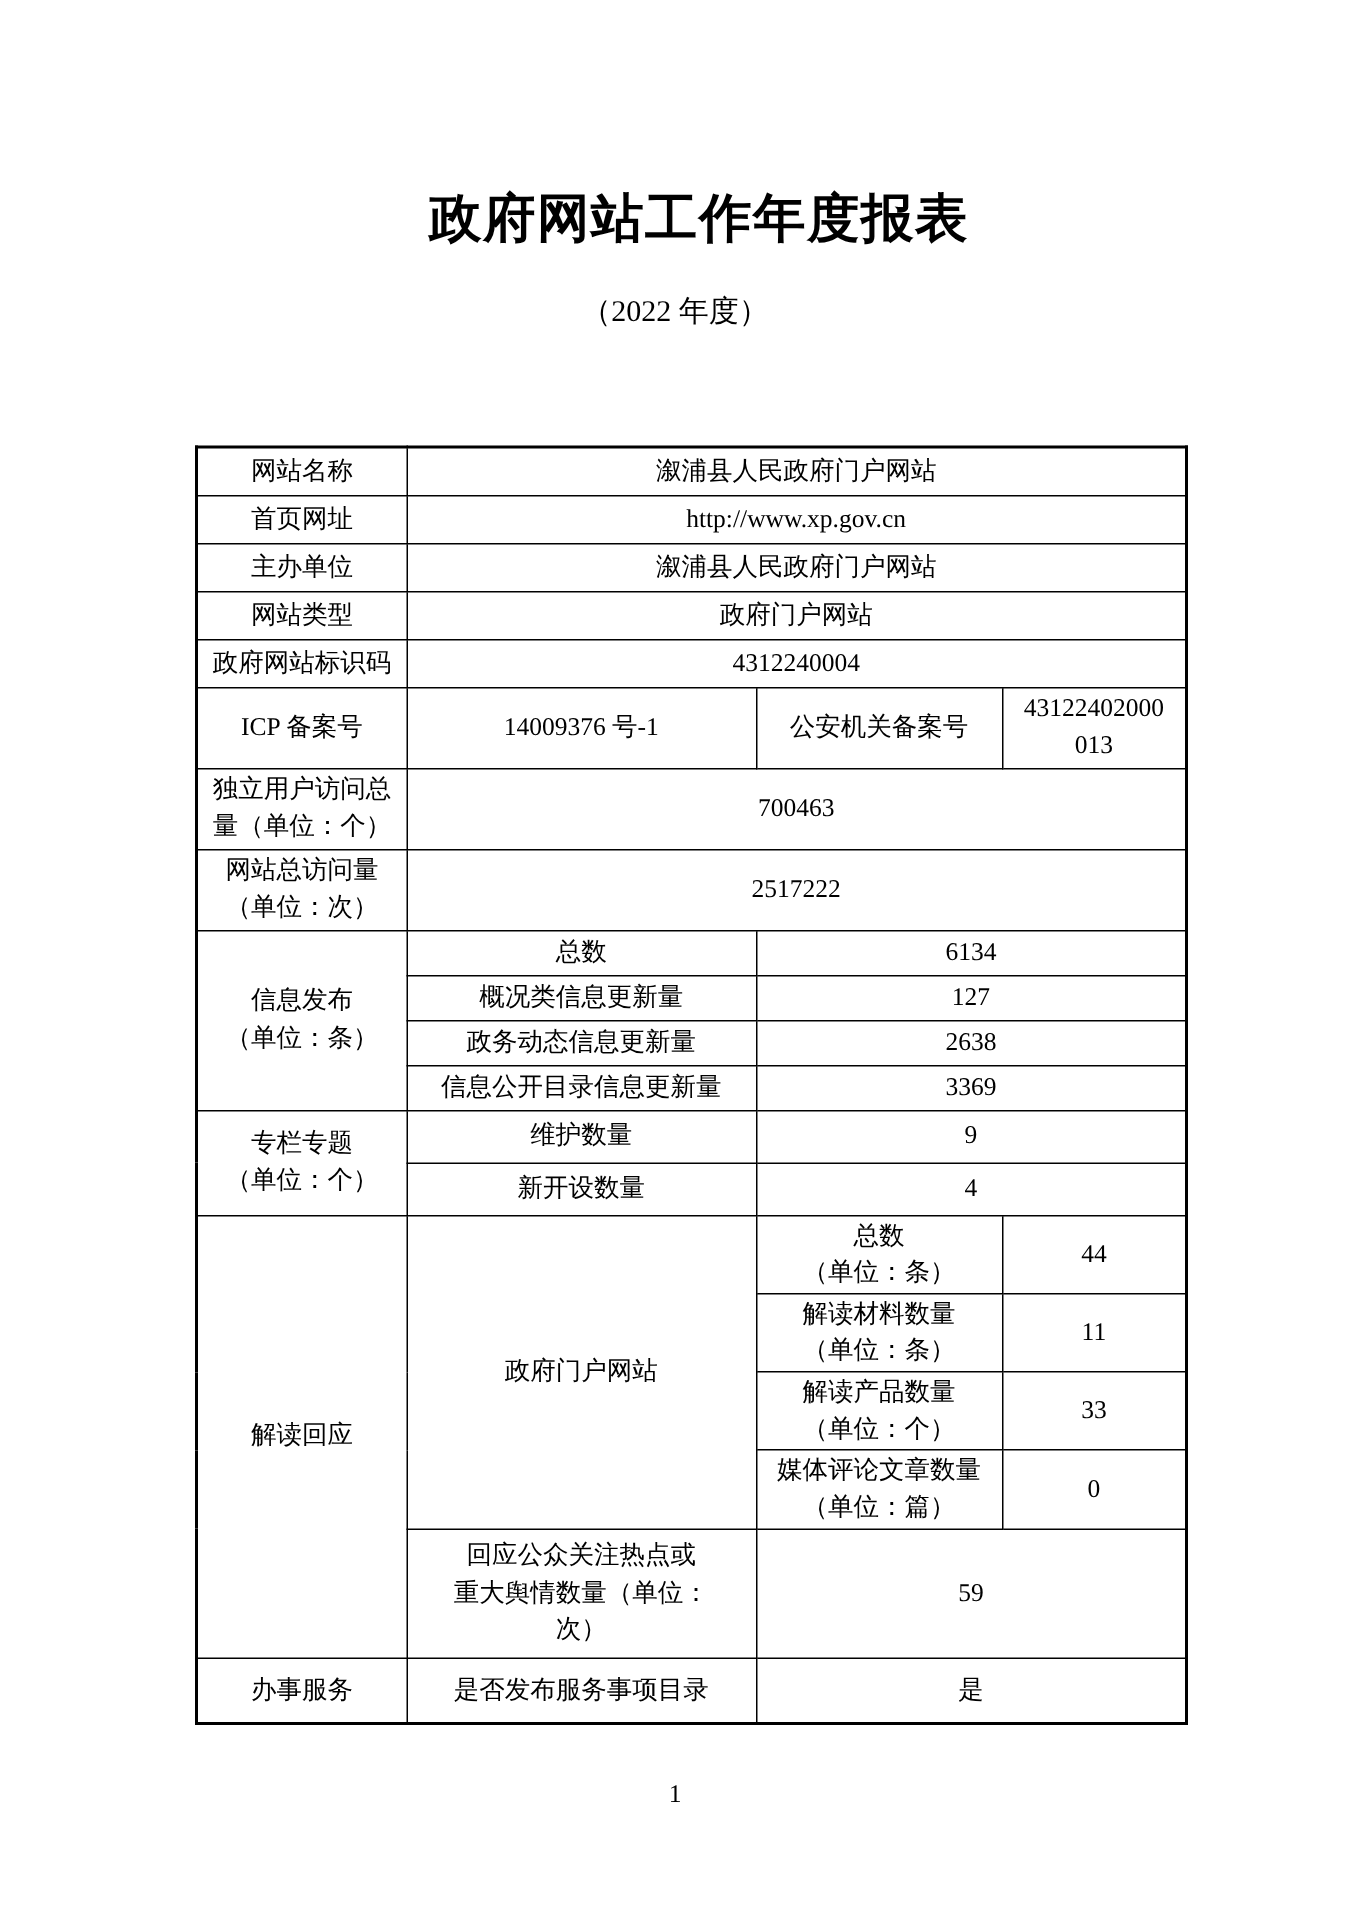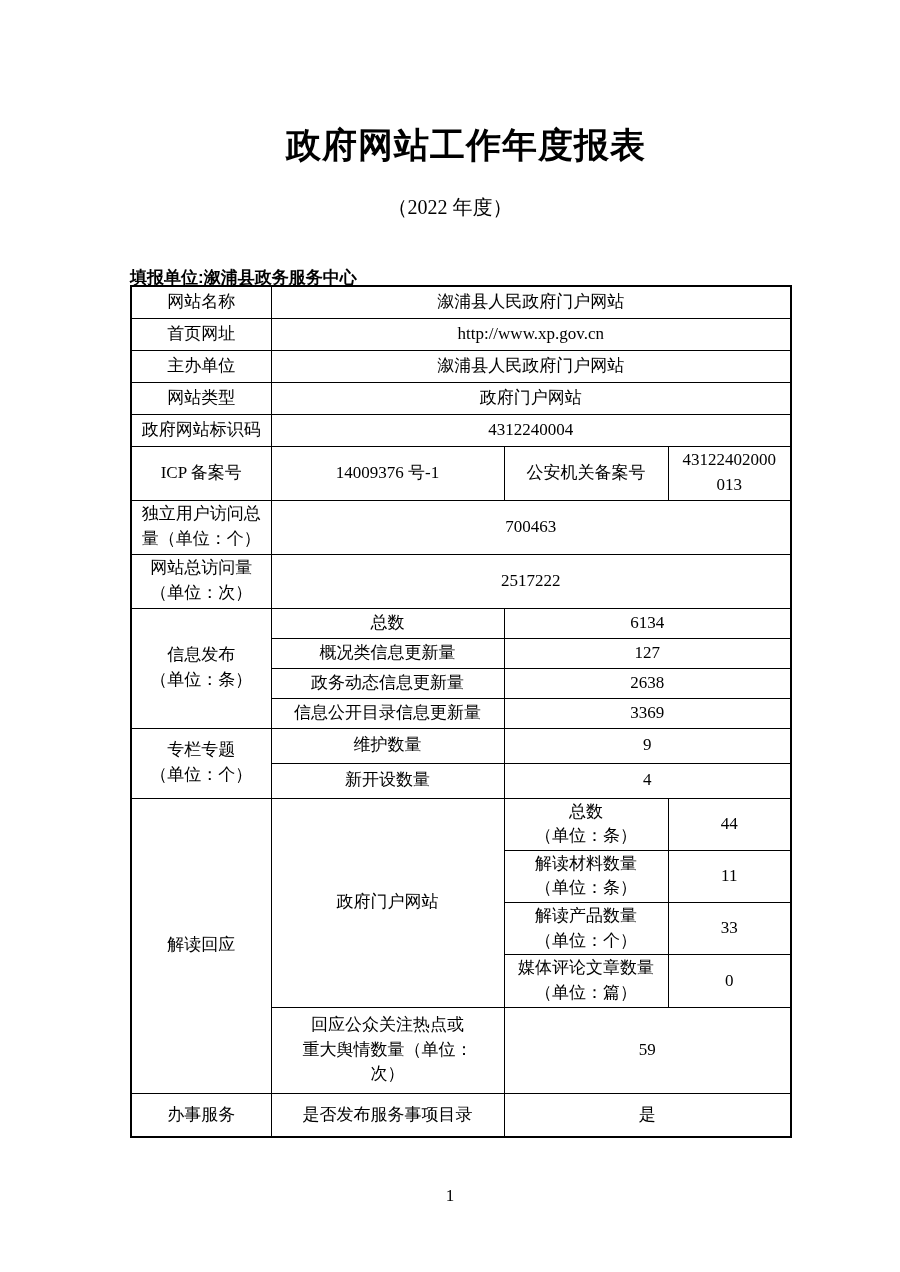--- a/index.html
+++ b/index.html
@@ -21,21 +21,21 @@
   .doc-subtitle {
     position: absolute; top: 194px; left: 0; width: 100%;
     text-align: center; font-size: 20px;
   }
   .unit-line {
     position: absolute; top: 266px; left: 130px;
     font-family: "Liberation Sans", "DejaVu Sans", sans-serif;
     font-weight: bold; font-size: 17px;
   }
 
-  .tbl-wrap { position: absolute; top: 285px; left: 130px; border-radius: 14px; }
+  .tbl-wrap { position: absolute; top: 297px; left: 130px; border-radius: 14px; }
   table.report {
     border-collapse: collapse;
     table-layout: fixed;
     width: 660px;
     border: 2px solid #000;
   }
   table.report td {
     border: 1px solid #000;
     text-align: center;
     vertical-align: middle;
@@ -67,21 +67,20 @@
     text-align: center; font-size: 17px;
   }
 </style>
 </head>
 <body>
 
 <div class="page">
 
   <div class="doc-title">政府网站工作年度报表</div>
   <div class="doc-subtitle">（2022 年度）</div>
-  <div class="unit-line">填报单位:溆浦县政务服务中心</div>
 
   <div class="tbl-wrap">
     <table class="report">
       <colgroup>
           <col class="c-a">
           <col class="c-b">
           <col class="c-c">
           <col class="c-d">
         </colgroup>
 

